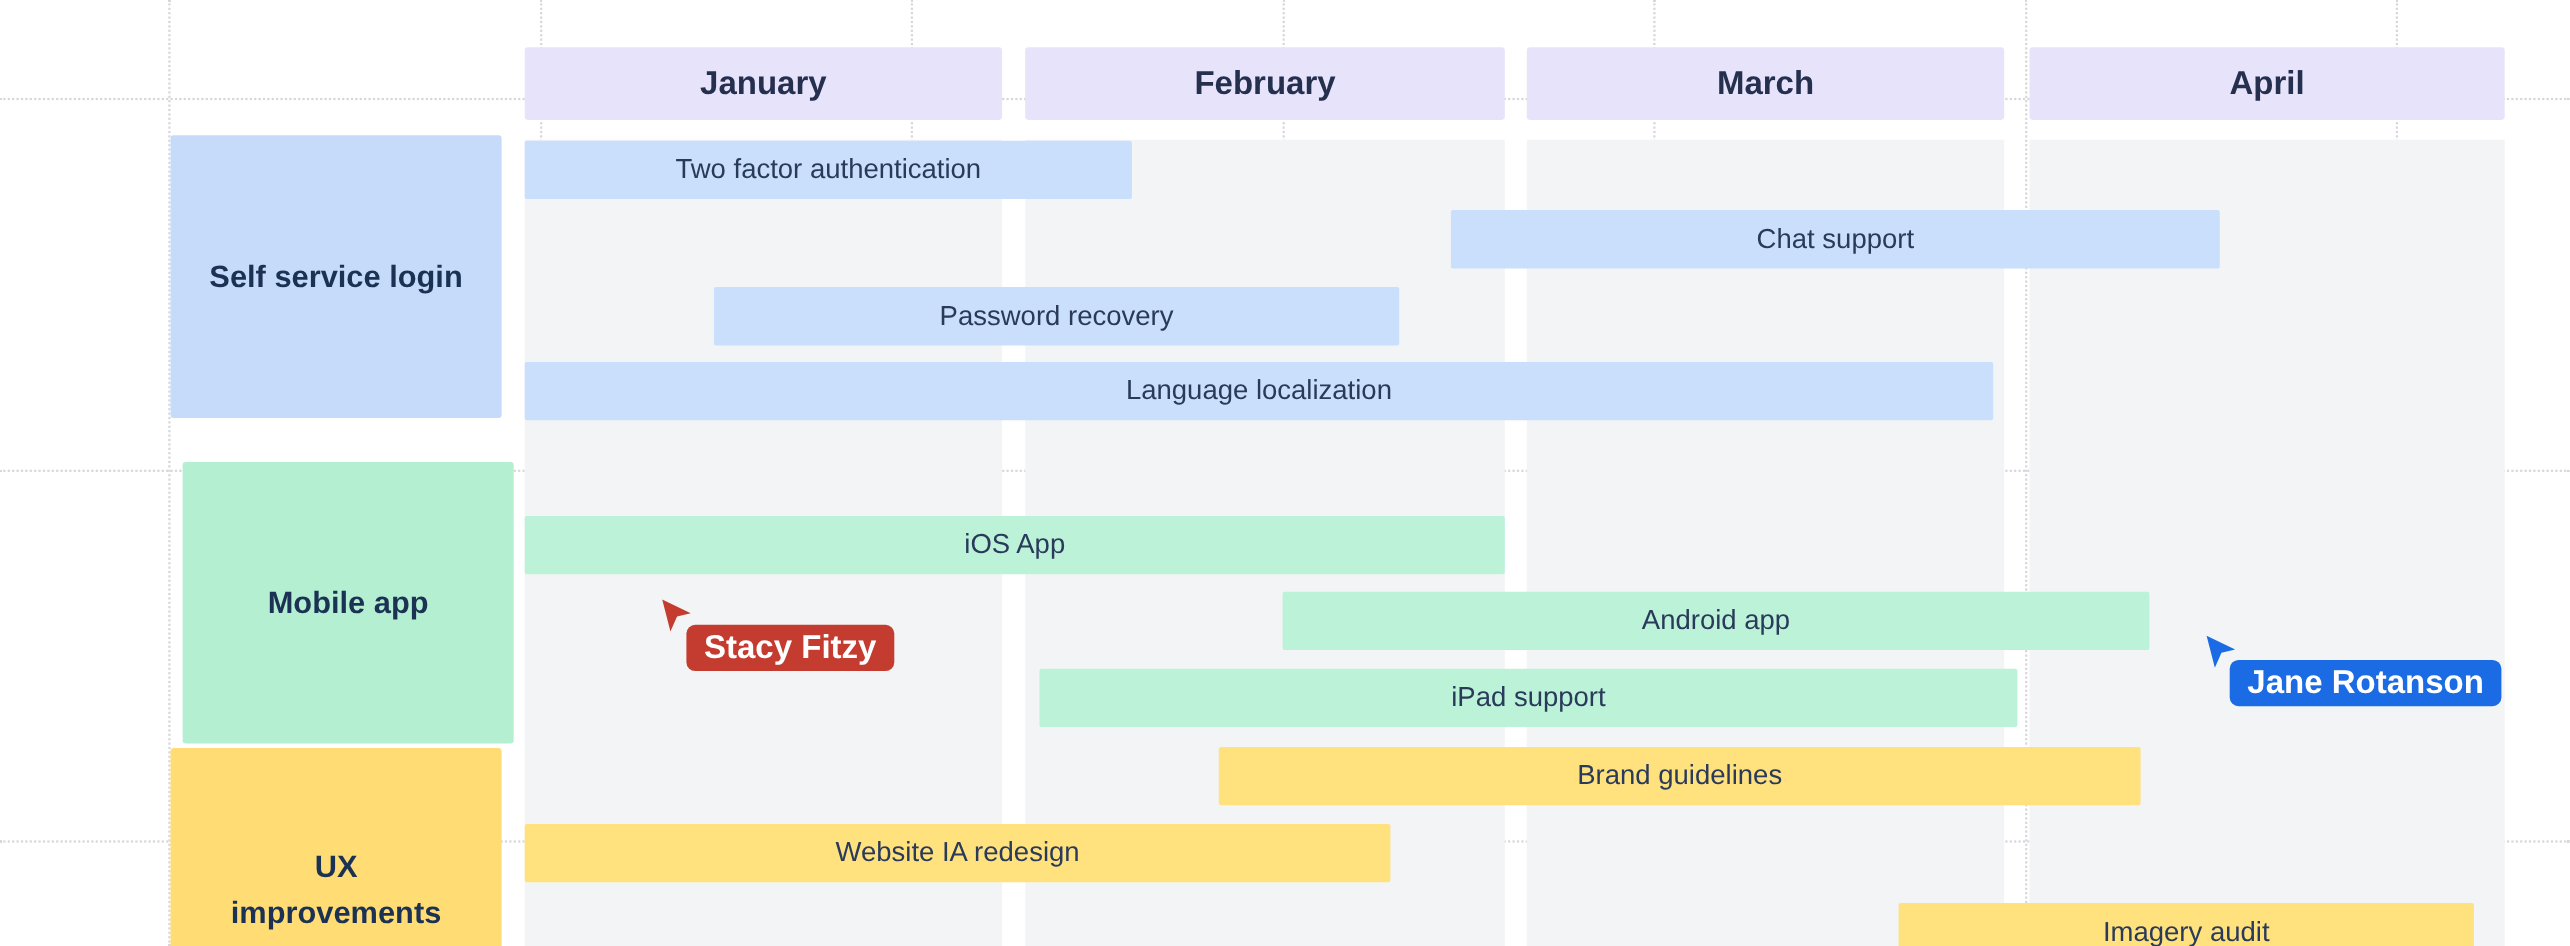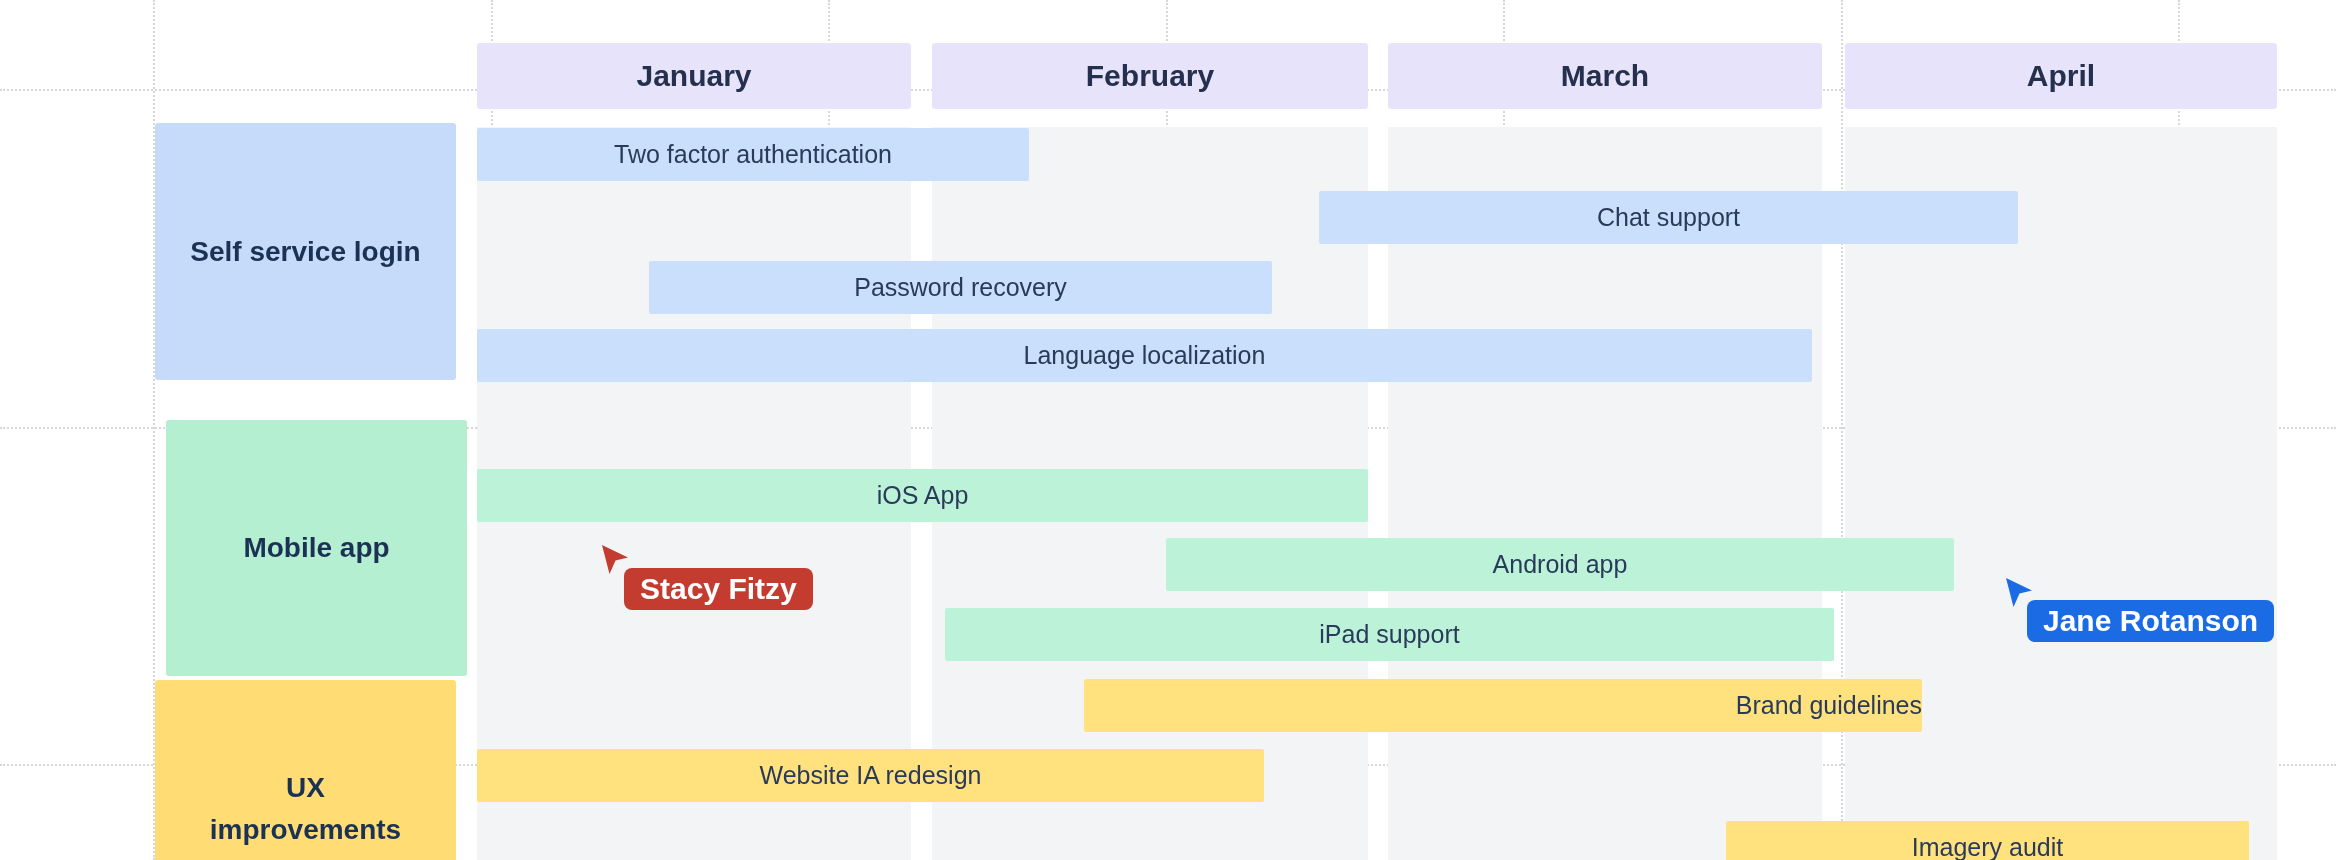--- a/index.html
+++ b/index.html
@@ -88,21 +88,21 @@
       </div>
       <div class="task" style="left: 477px; top: 469px; width: 891px; background: rgb(188, 242, 216);">
         <span>iOS App</span>
       </div>
       <div class="task" style="left: 1166px; top: 538px; width: 788px; background: rgb(188, 242, 216);">
         <span>Android app</span>
       </div>
       <div class="task" style="left: 945px; top: 608px; width: 889px; background: rgb(188, 242, 216);">
         <span>iPad support</span>
       </div>
-      <div class="task" style="left: 1084px; top: 679px; width: 838px; background: rgb(255, 225, 126); justify-content: flex-end;">
+      <div class="task" style="left: 1108px; top: 679px; width: 838px; background: rgb(255, 225, 126);">
         <span>Brand guidelines</span>
       </div>
       <div class="task" style="left: 477px; top: 749px; width: 787px; background: rgb(255, 225, 126);">
         <span>Website IA redesign</span>
       </div>
       <div class="task" style="left: 1726px; top: 821px; width: 523px; background: rgb(255, 225, 126);">
         <span>Imagery audit</span>
       </div>
     </div>
   <div id="cursors-layer">

